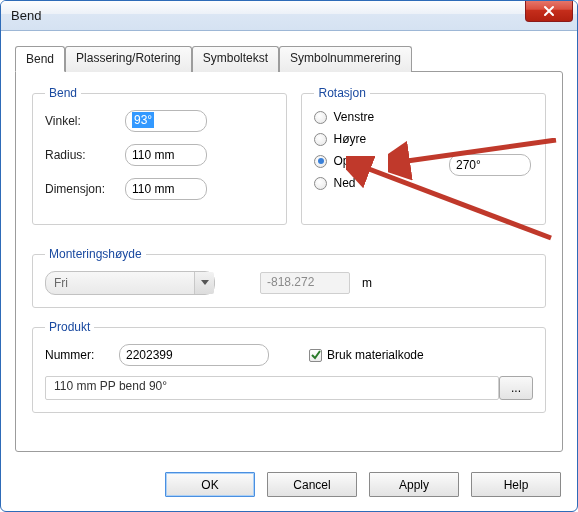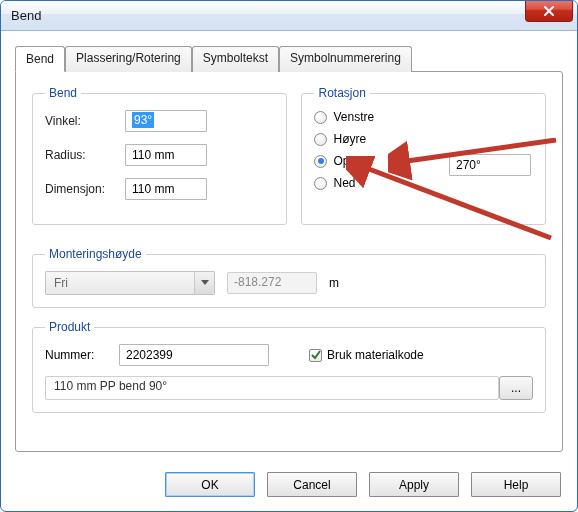--- a/index.html
+++ b/index.html
@@ -98,21 +98,21 @@
   .rot-box  { flex: 1; position: relative; }
   .form-row {
     display: flex; align-items: center;
     margin-bottom: 12px;
   }
   .form-row:last-child { }
   .form-label { width: 80px; color: #222; }
   .text-input, .combo, .num-input {
     height: 22px;
     border: 1px solid #b7b7b7;
-    border-radius: 1px;
+    border-radius: 10px;
     padding: 2px 6px;
     font: inherit;
     background: #fff;
   }
   .text-input.sel {
     color: #fff;
   }
   .text-input.sel .selwrap {
     background: #3399ff;
     padding: 1px 2px;
@@ -164,20 +164,21 @@
     border-radius: 0 2px 2px 0;
   }
   .combo-btn svg { width: 8px; height: 6px; }
   .disabled-input {
     width: 90px; height: 22px;
     border: 1px solid #cfcfcf;
     background: #f3f3f3;
     color: #8a8a8a;
     padding: 2px 6px;
     border-radius: 2px;
+    margin-left: 33px;
   }
   .prod-grid .row1 {
     display: flex; align-items: center; gap: 10px; margin-bottom: 10px;
   }
   .prod-grid .desc-row {
     display: flex; align-items: center; 
   }
   .desc-input {
     flex: 1; height: 24px;
     border: 1px solid #cfcfcf;

